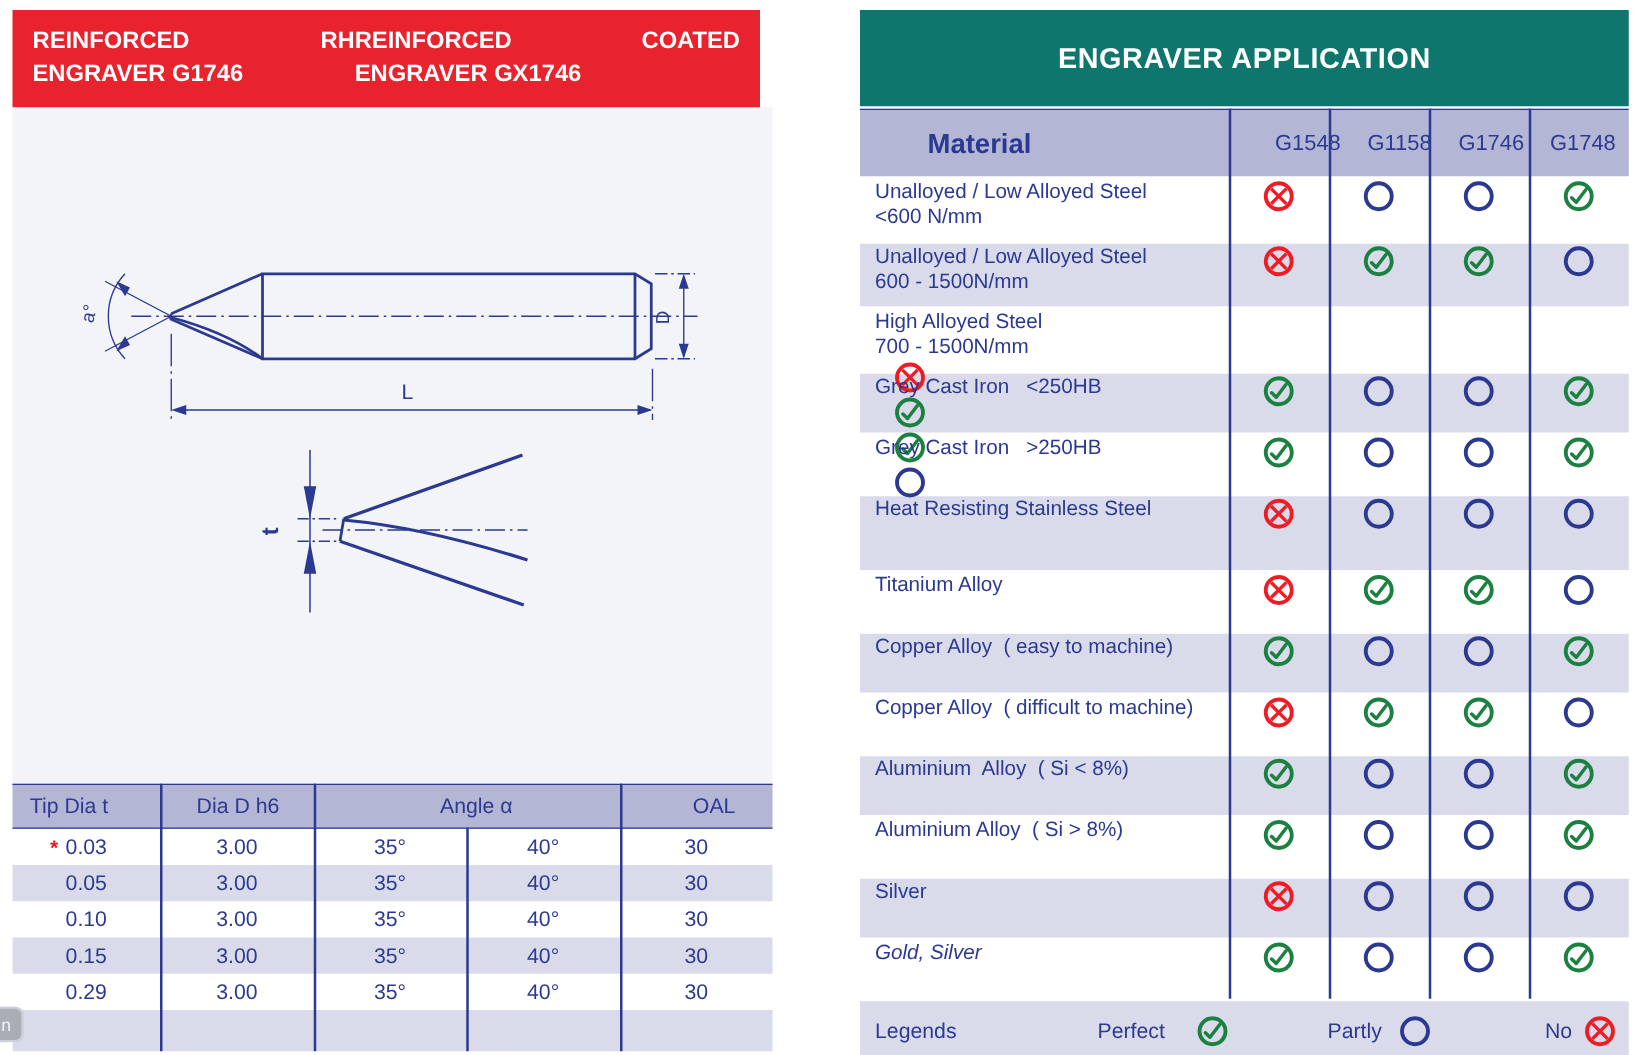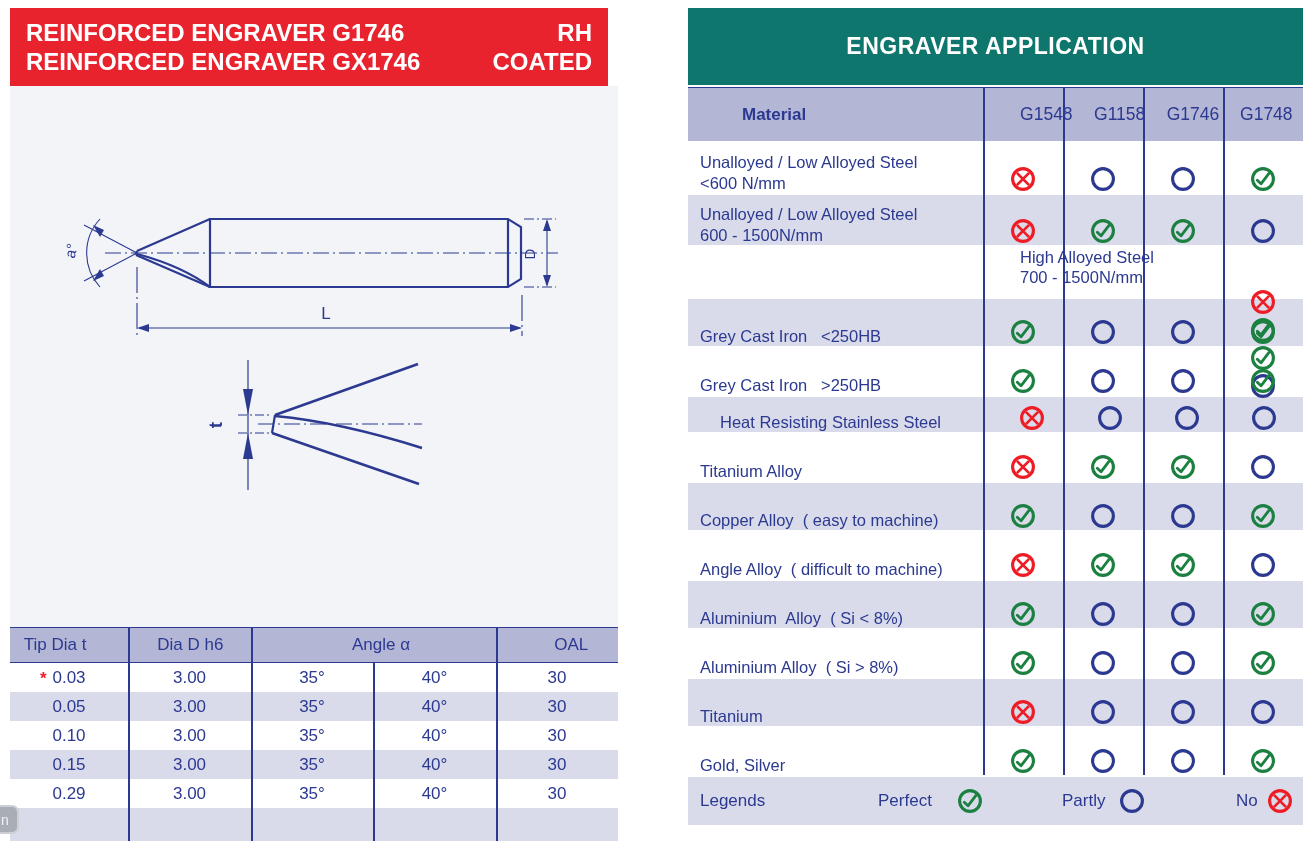--- a/index.html
+++ b/index.html
@@ -4,22 +4,22 @@
 <style>
   html,body { margin:0; padding:0; background:#ffffff; }
   .page {
     position:relative; width:1308px; height:844px; overflow:hidden;
     background:#ffffff; font-family:"Liberation Sans", sans-serif;
   }
   
   .left-panel { position:absolute; left:10px; top:8px; width:608px; height:833px; }
   .red-bar {
     width:566px; height:56px; padding:11px 16px; background:#e8232e;
-    color:#ffffff; font-weight:bold; font-size:24px;
-    display:flex; flex-direction:column; justify-content:space-between;
+    color:#ffffff; font-weight:bold; font-size:19px;
+    display:flex; justify-content:space-between;
   }
   .red-row { display:flex; justify-content:space-between; line-height:27px; }
   .drawing-area { position:absolute; left:0; top:78px; width:608px; height:541px; background:#f3f4f8; }
   .spec-table { position:absolute; left:0; top:619px; width:608px; color:#2b3990; font-size:17px; }
   .spec-header {
     display:flex; align-items:center; height:34px; background:#b4b6d6;
     border-top:1px solid #2b3990; border-bottom:1px solid #2b3990;gap:43px;
   }
   .sh, .sc { text-align:center; }
   .w1 { width:118px; } .w2 { width:123px; } .w34 { width:263px; }
@@ -35,23 +35,23 @@
   .right-panel { position:absolute; left:688px; top:8px; width:615px; }
   .app-title {
     height:77px; background:#0f766e; color:#ffffff; font-weight:bold; font-size:23px;
     display:flex; align-items:center; justify-content:center; letter-spacing:0.5px;
   }
   .app-table { position:relative; margin-top:2px; color:#2b3990; }
   .app-colheader {
     display:flex; align-items:center; height:53px; background:#b4b6d6;
     border-top:1px solid #2b3990;
   }
-  .mat-h { width:346px; padding-left:54px; box-sizing:border-box; font-weight:bold; font-size:17px; }
+  .mat-h { width:346px; padding-left:54px; box-sizing:border-box; font-weight:bold; font-size:22px; }
   .tool-h { width:80px; text-align:center; font-size:17.5px; }
-  .app-row { display:flex; align-items:flex-end; margin-top:2px; background:#ffffff; }
+  .app-row { display:flex; align-items:flex-start; margin-top:2px; background:#ffffff; }
   .app-row.alt { background:#d9dbeb; }
   .mat-cell { width:295px; padding-left:12px; box-sizing:border-box; font-size:16.5px; line-height:1.24; white-space:pre-wrap; }
   .rate-cell { width:80px; display:flex; align-items:center; justify-content:center; }
   .app-vl { position:absolute; width:2px; background:#2b3990; top:0; bottom:50px; }
   .legend-row { position:relative; height:48px; background:#d9dbeb; margin-top:2px; font-size:17px; }
   .legend-row > * { position:absolute; top:50%; transform:translateY(-50%); }
   .sym { display:block; }
   
   .artifact {
     position:absolute; left:0; top:805px; width:19px; height:29px;
@@ -322,21 +322,21 @@
                 <circle cx="14" cy="14" r="10.4" fill="none" stroke="#2b3990" stroke-width="3.1"></circle>
               </svg>
             </div>
             <div class="rate-cell">
               <svg class="sym" width="28" height="28" viewBox="0 0 28 28">
                 <circle cx="14" cy="14" r="10.4" fill="none" stroke="#1b8040" stroke-width="3.1"></circle>
                 <path d="M8.3 15.2 L12 18.8 L19.8 8.6" fill="none" stroke="#1b8040" stroke-width="2.8" stroke-linecap="round" stroke-linejoin="round"></path>
               </svg>
             </div>
           </div>
-          <div class="app-row alt" style="height: 35px; padding-left: 20px;">
+          <div class="app-row alt" style="height: 59px;">
             <div class="mat-cell">Heat Resisting Stainless Steel</div>
             <div class="rate-cell">
               <svg class="sym" width="28" height="28" viewBox="0 0 28 28">
                 <circle cx="14" cy="14" r="10.4" fill="none" stroke="#ee1c25" stroke-width="3.1"></circle>
                 <path d="M7.9 7.9 L20.1 20.1 M20.1 7.9 L7.9 20.1" stroke="#ee1c25" stroke-width="2.7"></path>
               </svg>
             </div>
             <div class="rate-cell">
               <svg class="sym" width="28" height="28" viewBox="0 0 28 28">
                 <circle cx="14" cy="14" r="10.4" fill="none" stroke="#2b3990" stroke-width="3.1"></circle>
@@ -398,21 +398,21 @@
               </svg>
             </div>
             <div class="rate-cell">
               <svg class="sym" width="28" height="28" viewBox="0 0 28 28">
                 <circle cx="14" cy="14" r="10.4" fill="none" stroke="#1b8040" stroke-width="3.1"></circle>
                 <path d="M8.3 15.2 L12 18.8 L19.8 8.6" fill="none" stroke="#1b8040" stroke-width="2.8" stroke-linecap="round" stroke-linejoin="round"></path>
               </svg>
             </div>
           </div>
           <div class="app-row" style="height: 47px;">
-            <div class="mat-cell">Angle Alloy  ( difficult to machine)</div>
+            <div class="mat-cell">Copper Alloy  ( difficult to machine)</div>
             <div class="rate-cell">
               <svg class="sym" width="28" height="28" viewBox="0 0 28 28">
                 <circle cx="14" cy="14" r="10.4" fill="none" stroke="#ee1c25" stroke-width="3.1"></circle>
                 <path d="M7.9 7.9 L20.1 20.1 M20.1 7.9 L7.9 20.1" stroke="#ee1c25" stroke-width="2.7"></path>
               </svg>
             </div>
             <div class="rate-cell">
               <svg class="sym" width="28" height="28" viewBox="0 0 28 28">
                 <circle cx="14" cy="14" r="10.4" fill="none" stroke="#1b8040" stroke-width="3.1"></circle>
                 <path d="M8.3 15.2 L12 18.8 L19.8 8.6" fill="none" stroke="#1b8040" stroke-width="2.8" stroke-linecap="round" stroke-linejoin="round"></path>
@@ -474,44 +474,44 @@
               </svg>
             </div>
             <div class="rate-cell">
               <svg class="sym" width="28" height="28" viewBox="0 0 28 28">
                 <circle cx="14" cy="14" r="10.4" fill="none" stroke="#1b8040" stroke-width="3.1"></circle>
                 <path d="M8.3 15.2 L12 18.8 L19.8 8.6" fill="none" stroke="#1b8040" stroke-width="2.8" stroke-linecap="round" stroke-linejoin="round"></path>
               </svg>
             </div>
           </div>
           <div class="app-row alt" style="height: 47px;">
-            <div class="mat-cell">Titanium</div>
-            <div class="rate-cell">
-              <svg class="sym" width="28" height="28" viewBox="0 0 28 28">
-                <circle cx="14" cy="14" r="10.4" fill="none" stroke="#ee1c25" stroke-width="3.1"></circle>
-                <path d="M7.9 7.9 L20.1 20.1 M20.1 7.9 L7.9 20.1" stroke="#ee1c25" stroke-width="2.7"></path>
-              </svg>
-            </div>
-            <div class="rate-cell">
-              <svg class="sym" width="28" height="28" viewBox="0 0 28 28">
-                <circle cx="14" cy="14" r="10.4" fill="none" stroke="#2b3990" stroke-width="3.1"></circle>
-              </svg>
-            </div>
-            <div class="rate-cell">
-              <svg class="sym" width="28" height="28" viewBox="0 0 28 28">
-                <circle cx="14" cy="14" r="10.4" fill="none" stroke="#2b3990" stroke-width="3.1"></circle>
-              </svg>
-            </div>
-            <div class="rate-cell">
-              <svg class="sym" width="28" height="28" viewBox="0 0 28 28">
-                <circle cx="14" cy="14" r="10.4" fill="none" stroke="#2b3990" stroke-width="3.1"></circle>
-              </svg>
-            </div>
-          </div>
-          <div class="app-row" style="height: 47px;">
+            <div class="mat-cell">Silver</div>
+            <div class="rate-cell">
+              <svg class="sym" width="28" height="28" viewBox="0 0 28 28">
+                <circle cx="14" cy="14" r="10.4" fill="none" stroke="#ee1c25" stroke-width="3.1"></circle>
+                <path d="M7.9 7.9 L20.1 20.1 M20.1 7.9 L7.9 20.1" stroke="#ee1c25" stroke-width="2.7"></path>
+              </svg>
+            </div>
+            <div class="rate-cell">
+              <svg class="sym" width="28" height="28" viewBox="0 0 28 28">
+                <circle cx="14" cy="14" r="10.4" fill="none" stroke="#2b3990" stroke-width="3.1"></circle>
+              </svg>
+            </div>
+            <div class="rate-cell">
+              <svg class="sym" width="28" height="28" viewBox="0 0 28 28">
+                <circle cx="14" cy="14" r="10.4" fill="none" stroke="#2b3990" stroke-width="3.1"></circle>
+              </svg>
+            </div>
+            <div class="rate-cell">
+              <svg class="sym" width="28" height="28" viewBox="0 0 28 28">
+                <circle cx="14" cy="14" r="10.4" fill="none" stroke="#2b3990" stroke-width="3.1"></circle>
+              </svg>
+            </div>
+          </div>
+          <div class="app-row" style="height: 47px; font-style: italic;">
             <div class="mat-cell">Gold, Silver</div>
             <div class="rate-cell">
               <svg class="sym" width="28" height="28" viewBox="0 0 28 28">
                 <circle cx="14" cy="14" r="10.4" fill="none" stroke="#1b8040" stroke-width="3.1"></circle>
                 <path d="M8.3 15.2 L12 18.8 L19.8 8.6" fill="none" stroke="#1b8040" stroke-width="2.8" stroke-linecap="round" stroke-linejoin="round"></path>
               </svg>
             </div>
             <div class="rate-cell">
               <svg class="sym" width="28" height="28" viewBox="0 0 28 28">
                 <circle cx="14" cy="14" r="10.4" fill="none" stroke="#2b3990" stroke-width="3.1"></circle>

